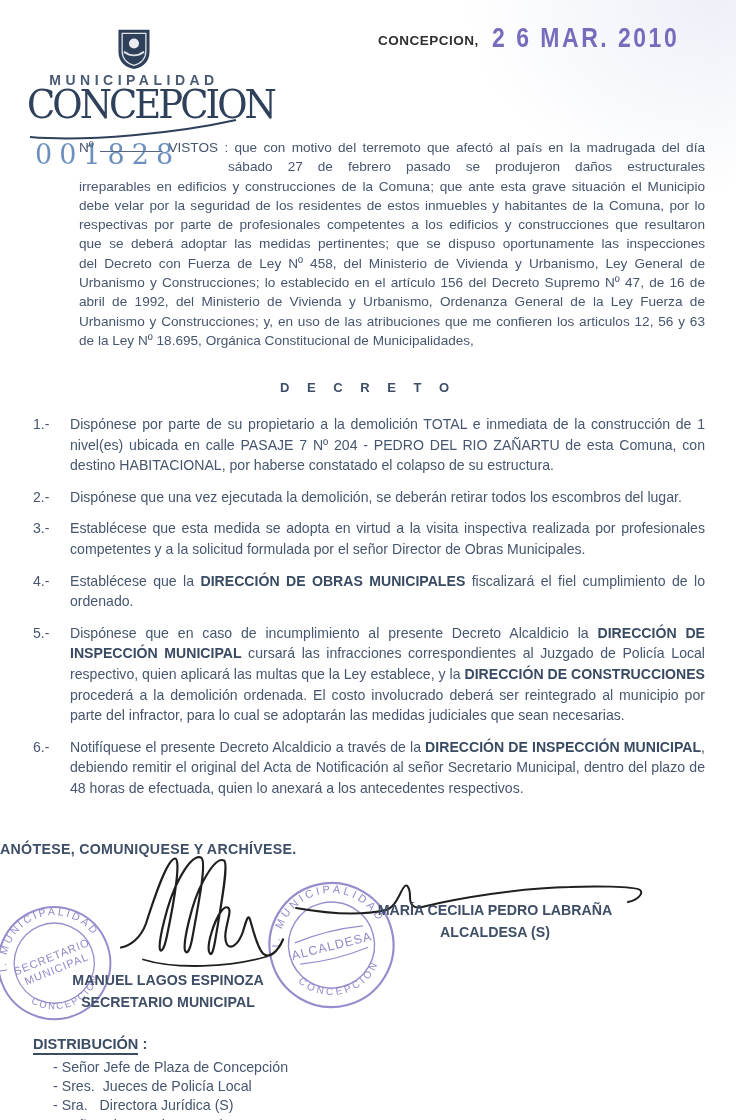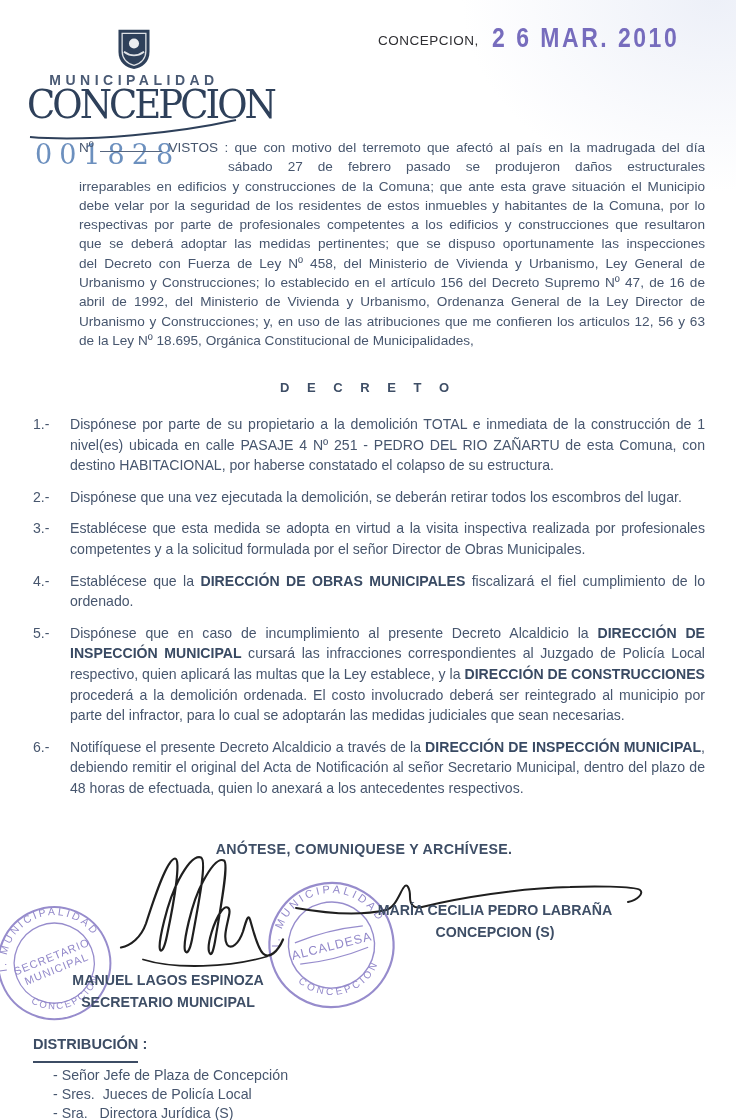--- a/index.html
+++ b/index.html
@@ -19,21 +19,21 @@
   .muni-label{font-size:14px;letter-spacing:4.5px;color:#4a5a74;font-weight:bold;}
   .logo-word{
     font-family:"DejaVu Serif", serif;font-size:37px;letter-spacing:-3px;
     color:#2e405a;line-height:34px;margin-top:1px;transform:scaleY(1.04);
   }
   .swoosh{display:block;margin:-6px auto 0 auto;}
   .folio{
     font-family:"DejaVu Serif", serif;font-size:27px;letter-spacing:7px;
     color:#5d84b8;text-align:left;margin:-2px 0 0 8px;opacity:.9;
   }
-  .place-line{left:378px;top:33px;font-size:13.5px;font-weight:normal;color:#2f2f33;letter-spacing:.5px;text-align:center;}
+  .place-line{left:378px;top:33px;font-size:13.5px;font-weight:bold;color:#2f2f33;letter-spacing:.5px;text-align:center;}
   .date-stamp{
     left:492px;top:25px;font-size:23px;font-weight:bold;color:#6c61b8;
     letter-spacing:2.5px;transform:scaleY(1.18);opacity:.92;white-space:nowrap;
   }
 
   
   .vistos{left:33px;right:31px;top:138px;font-size:13.6px;margin-left:46px;}
   .vline{
     text-align:justify;text-align-last:justify;
     height:19.3px;line-height:19.3px;overflow:hidden;white-space:nowrap;
@@ -43,37 +43,37 @@
   .blank-line{display:inline-block;width:62px;height:13px;border-bottom:1.4px solid #55657e;}
 
   
   .decreto-title{left:0;right:0;top:380px;text-align:center;font-weight:bold;
     font-size:13px;letter-spacing:7px;color:#3e4e66;}
   .items{left:33px;right:31px;top:414px;font-size:14.1px;line-height:20.6px;}
   .ditem{display:flex;margin-bottom:11px;}
   .dnum{width:37px;flex:none;}
   .dtext{flex:1;text-align:justify;}
   .dtext b{color:#394a63;}
-  .anotese{left:0;right:8px;top:841px;text-align:center;font-weight:bold;
+  .anotese{left:0;right:8px;top:841px;text-align:left;font-weight:bold;
     font-size:14.2px;color:#3e4e66;letter-spacing:.3px;}
 
   
   .sig{left:33px;right:31px;top:858px;height:178px;}
   .stamp{opacity:.85;}
   .stamp svg text{fill:#7f73c0;}
   .stamp-sec{left:-53px;top:30px;transform:rotate(-22deg);}
   .stamp-mayor{left:224px;top:12px;transform:rotate(-14deg);}
   .sig-name{font-weight:bold;font-size:14.2px;line-height:21.5px;color:#3e4e66;text-align:center;}
   .name-left{left:0;top:112px;width:270px;}
   .name-right{left:297px;top:42px;width:330px;}
 
   
   .dist{left:33px;right:31px;top:1036px;}
   .dist-title-row{font-size:14.6px;font-weight:bold;color:#3c4c64;margin-bottom:3px;}
-  .dist-title{border-bottom:2px solid #3c4c64;padding-bottom:9px;display:inline-block;}
+  .dist-title{border-bottom:2px solid #3c4c64;padding-bottom:1px;display:inline-block;}
   .dist-item{font-size:14.2px;line-height:19.2px;white-space:pre-wrap;margin-left:20px;}
 </style>
 </head>
 <body>
 
 <div class="page">
 
   <div class="abs logo">
     <svg class="shield" width="38" height="42" viewBox="0 0 40 46">
       <path d="M3,2 H37 V26 C37,38 29,43 20,45 C11,43 3,38 3,26 Z" fill="#2e405a"></path>
@@ -100,31 +100,31 @@
       <span>que con motivo del terremoto que afectó al país en la madrugada del día</span>
     </div>
     <div id="vistos-rest">
         <div class="vline indent">sábado 27 de febrero pasado se produjeron daños estructurales</div>
         <div class="vline">irreparables en edificios y construcciones de la Comuna; que ante esta grave situación el Municipio</div>
         <div class="vline">debe velar por la seguridad de los residentes de estos inmuebles y habitantes de la Comuna, por lo</div>
         <div class="vline">respectivas por parte de profesionales competentes a los edificios y construcciones que resultaron</div>
         <div class="vline">que se deberá adoptar las medidas pertinentes; que se dispuso oportunamente las inspecciones</div>
         <div class="vline">del Decreto con Fuerza de Ley Nº 458, del Ministerio de Vivienda y Urbanismo, Ley General de</div>
         <div class="vline">Urbanismo y Construcciones; lo establecido en el artículo 156 del Decreto Supremo  Nº 47, de 16 de</div>
-        <div class="vline">abril de 1992, del Ministerio de Vivienda y Urbanismo, Ordenanza General de la Ley Director de</div>
+        <div class="vline">abril de 1992, del Ministerio de Vivienda y Urbanismo, Ordenanza General de la Ley Fuerza de</div>
         <div class="vline">Urbanismo y Construcciones; y, en uso de las atribuciones que me confieren los articulos 12, 56 y 63</div>
         <div class="vline last">de la Ley Nº 18.695, Orgánica Constitucional de Municipalidades,</div>
       </div>
   </div>
 
   <div class="abs decreto-title">D E C R E T O</div>
   <div class="abs items" id="decreto-items">
       <div class="ditem">
         <div class="dnum">1.-</div>
-        <div class="dtext">Dispónese por parte de su propietario a la demolición TOTAL e inmediata de la construcción de 1 nivel(es) ubicada en calle PASAJE 4 Nº 251 - PEDRO DEL RIO ZAÑARTU de esta Comuna, con destino HABITACIONAL, por haberse constatado el colapso de su estructura.</div>
+        <div class="dtext">Dispónese por parte de su propietario a la demolición TOTAL e inmediata de la construcción de 1 nivel(es) ubicada en calle PASAJE 7 Nº 204 - PEDRO DEL RIO ZAÑARTU de esta Comuna, con destino HABITACIONAL, por haberse constatado el colapso de su estructura.</div>
       </div>
       <div class="ditem">
         <div class="dnum">2.-</div>
         <div class="dtext">Dispónese que una vez ejecutada la demolición, se deberán retirar todos los escombros del lugar.</div>
       </div>
       <div class="ditem">
         <div class="dnum">3.-</div>
         <div class="dtext">Establécese que esta medida se adopta en virtud a la visita inspectiva realizada por profesionales competentes y a la solicitud formulada por el señor Director de Obras Municipales.</div>
       </div>
       <div class="ditem">
@@ -191,21 +191,21 @@
     </svg>
 
     <svg class="abs" style="left:257px;top:20px;" width="360" height="50" viewBox="0 0 360 50">
       <g stroke="#1f1f1f" stroke-width="2" fill="none" stroke-linecap="round">
         <path d="M6,30 C40,36 70,38 96,32 C106,29 110,14 114,9 C117,5 120,10 120,19 C120,27 124,31 132,29 C168,20 230,10 280,9 C300,8 344,8 350,12 C354,15 348,22 338,24"></path>
       </g>
     </svg>
 
     <div class="abs sig-name name-right">
       <div>MARÍA CECILIA PEDRO LABRAÑA</div>
-      <div>CONCEPCION (S)</div>
+      <div>ALCALDESA (S)</div>
     </div>
 
     <div class="abs sig-name name-left">
       <div>MANUEL LAGOS ESPINOZA</div>
       <div>SECRETARIO MUNICIPAL</div>
     </div>
   </div>
 
   <div class="abs dist">
     <div class="dist-title-row">

